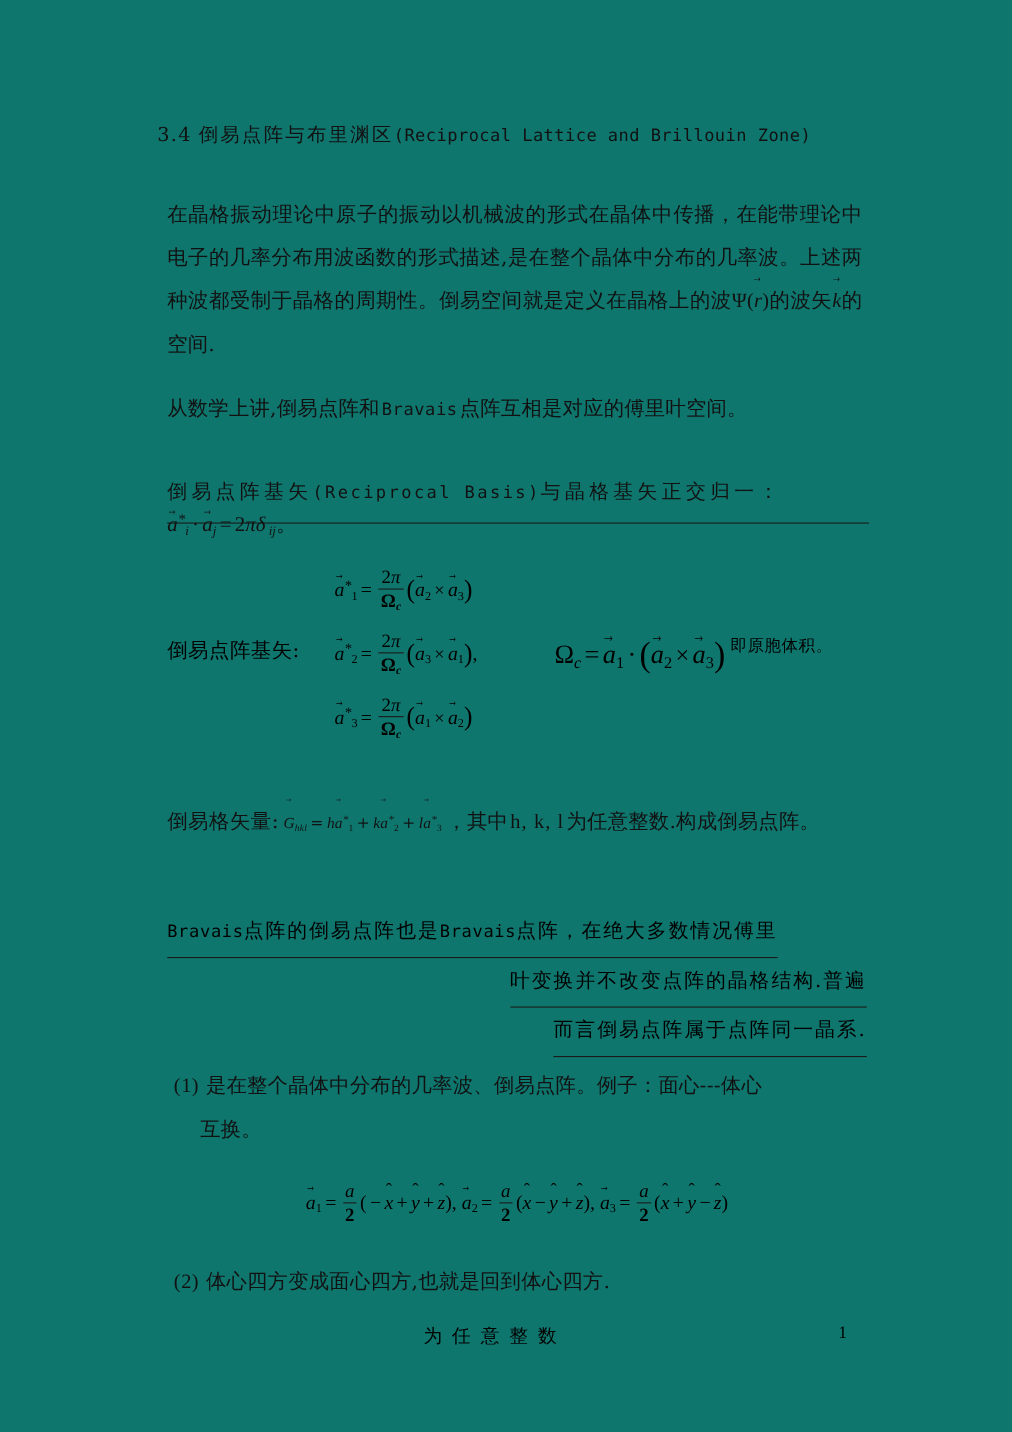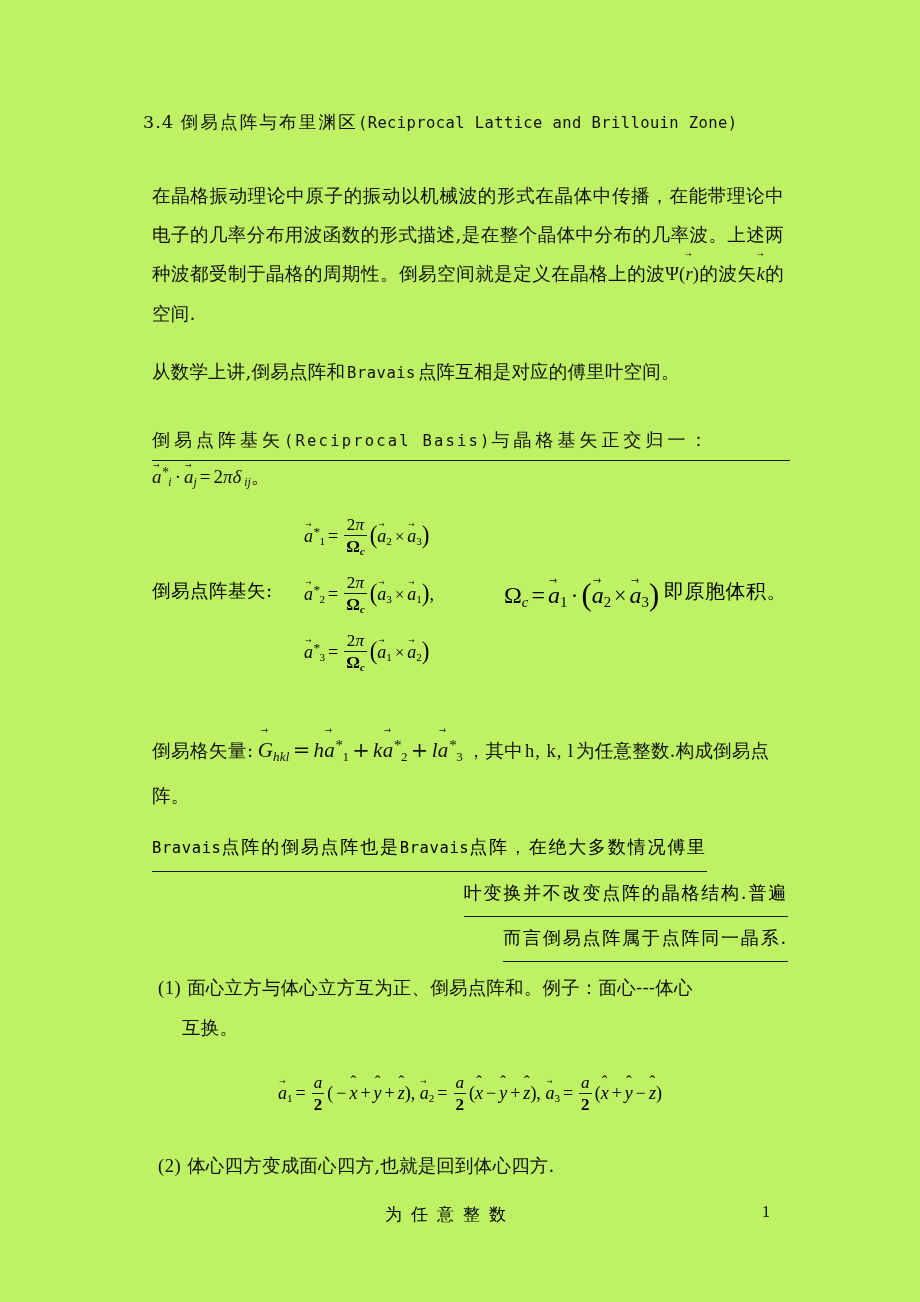--- a/index.html
+++ b/index.html
@@ -14,21 +14,21 @@
     font-family: "Liberation Serif", "DejaVu Serif", serif;
     color: #000000;
     overflow: hidden;
   }
 
   #page {
     position: absolute;
     left: 0; top: 0;
     width: 920px;
     height: 1302px;
-    background: #bef264;
+    background: #0f766e;
   }
 
   
   .blk {
     position: absolute;
     color: #111;
   }
 
   .cn {
     font-family: "DejaVu Serif", "Liberation Serif", serif;
@@ -70,21 +70,21 @@
     letter-spacing: 0.5px;
     padding: 0 2px;
   }
 
   
   .ul-heading {
     left: 152px;
     top: 424px;
     width: 638px;
     font-size: 18px;
-    line-height: 32px;
+    line-height: 48px;
     border-bottom: 1.4px solid #1a1a1a;
     padding-bottom: 3px;
     letter-spacing: 4.0px;
     white-space: nowrap;
   }
   .ul-heading .en {
     font-family: "DejaVu Sans Mono", "Liberation Mono", monospace;
     font-size: 15.5px;
     letter-spacing: 2.2px;
   }
@@ -124,37 +124,37 @@
     position: absolute;
     left: 352px;
     top: 62px;
     font-size: 24px;
     white-space: nowrap;
   }
   .eq-omega-note {
     position: absolute;
     left: 512px;
     top: 62px;
-    font-size: 20px;
+    font-size: 15px;
     letter-spacing: 0.5px;
     white-space: nowrap;
   }
 
   
   .gpara {
     left: 152px;
     top: 726px;
     width: 632px;
     font-size: 18.5px;
     line-height: 39px;
     letter-spacing: 0.2px;
   }
   .gpara .glabel { letter-spacing: 0.5px; margin-top: 24px; }
   .gpara .ghkl {
-    font-size: 21px;
+    font-size: 14px;
     padding: 0 4px;
   }
   .gpara .hkl {
     font-family: "Liberation Serif", serif;
     letter-spacing: 1px;
     padding: 0 2px;
     text-align: right;
   }
 
   
@@ -370,21 +370,21 @@
   </div>
 
   <div class="bravais cn">
     <span class="bline r1"><span class="inner"><span class="en">Bravais</span><span>点阵的倒易点阵也是</span><span class="en">Bravais</span><span>点阵，在绝大多数情况傅里</span></span></span>
     <span class="bline r2"><span class="inner">叶变换并不改变点阵的晶格结构.普遍</span></span>
     <span class="bline r3"><span class="inner">而言倒易点阵属于点阵同一晶系.</span></span>
   </div>
 
   <div class="blk item i1 cn">
     <span class="marker">(1)</span>
-    <span>面心立方与体心立方互为正、倒易点阵和。例子：面心---体心</span>
+    <span>是在整个晶体中分布的几率波、倒易点阵。例子：面心---体心</span>
     <span class="cont">互换。</span>
   </div>
 
   <div class="eq-cubic">
     <span class="mi"><span class="vec">a</span><sub class="sn">1</sub></span><span class="op">=</span><span class="frac"><span class="nu"><span class="mi">a</span></span><span class="de"><span class="mupr">2</span></span></span><span class="mupr">(</span><span class="op">−</span><span class="mi"><span class="hat">x</span></span><span class="op">+</span><span class="mi"><span class="hat">y</span></span><span class="op">+</span><span class="mi"><span class="hat">z</span></span><span class="mupr">),</span>&nbsp;<span class="mi"><span class="vec">a</span><sub class="sn">2</sub></span><span class="op">=</span><span class="frac"><span class="nu"><span class="mi">a</span></span><span class="de"><span class="mupr">2</span></span></span><span class="mupr">(</span><span class="mi"><span class="hat">x</span></span><span class="op">−</span><span class="mi"><span class="hat">y</span></span><span class="op">+</span><span class="mi"><span class="hat">z</span></span><span class="mupr">),</span>&nbsp;<span class="mi"><span class="vec">a</span><sub class="sn">3</sub></span><span class="op">=</span><span class="frac"><span class="nu"><span class="mi">a</span></span><span class="de"><span class="mupr">2</span></span></span><span class="mupr">(</span><span class="mi"><span class="hat">x</span></span><span class="op">+</span><span class="mi"><span class="hat">y</span></span><span class="op">−</span><span class="mi"><span class="hat">z</span></span><span class="mupr">)</span>
   </div>
 
   <div class="blk item i2 cn">
     <span class="marker">(2)</span>
     <span>体心四方变成面心四方,也就是回到体心四方.</span>

